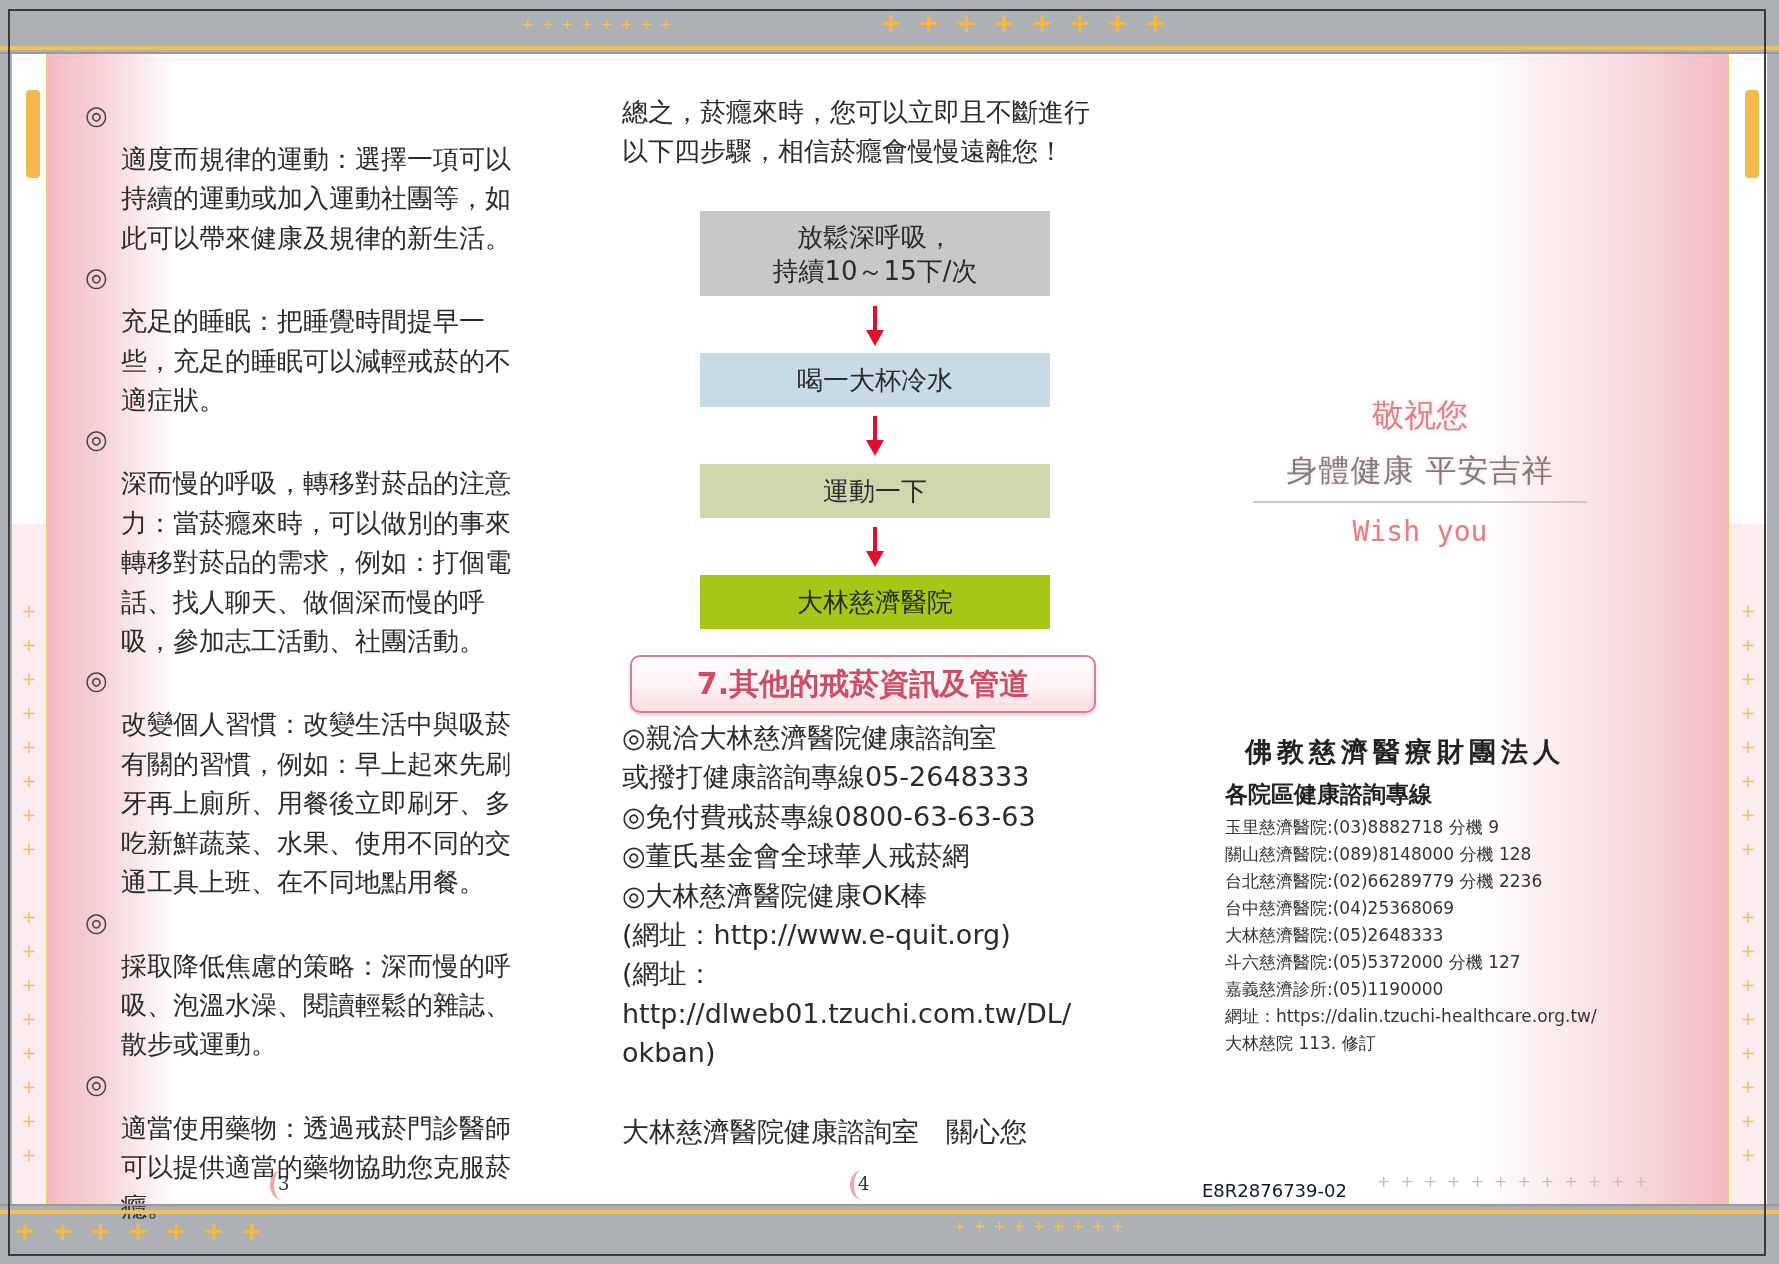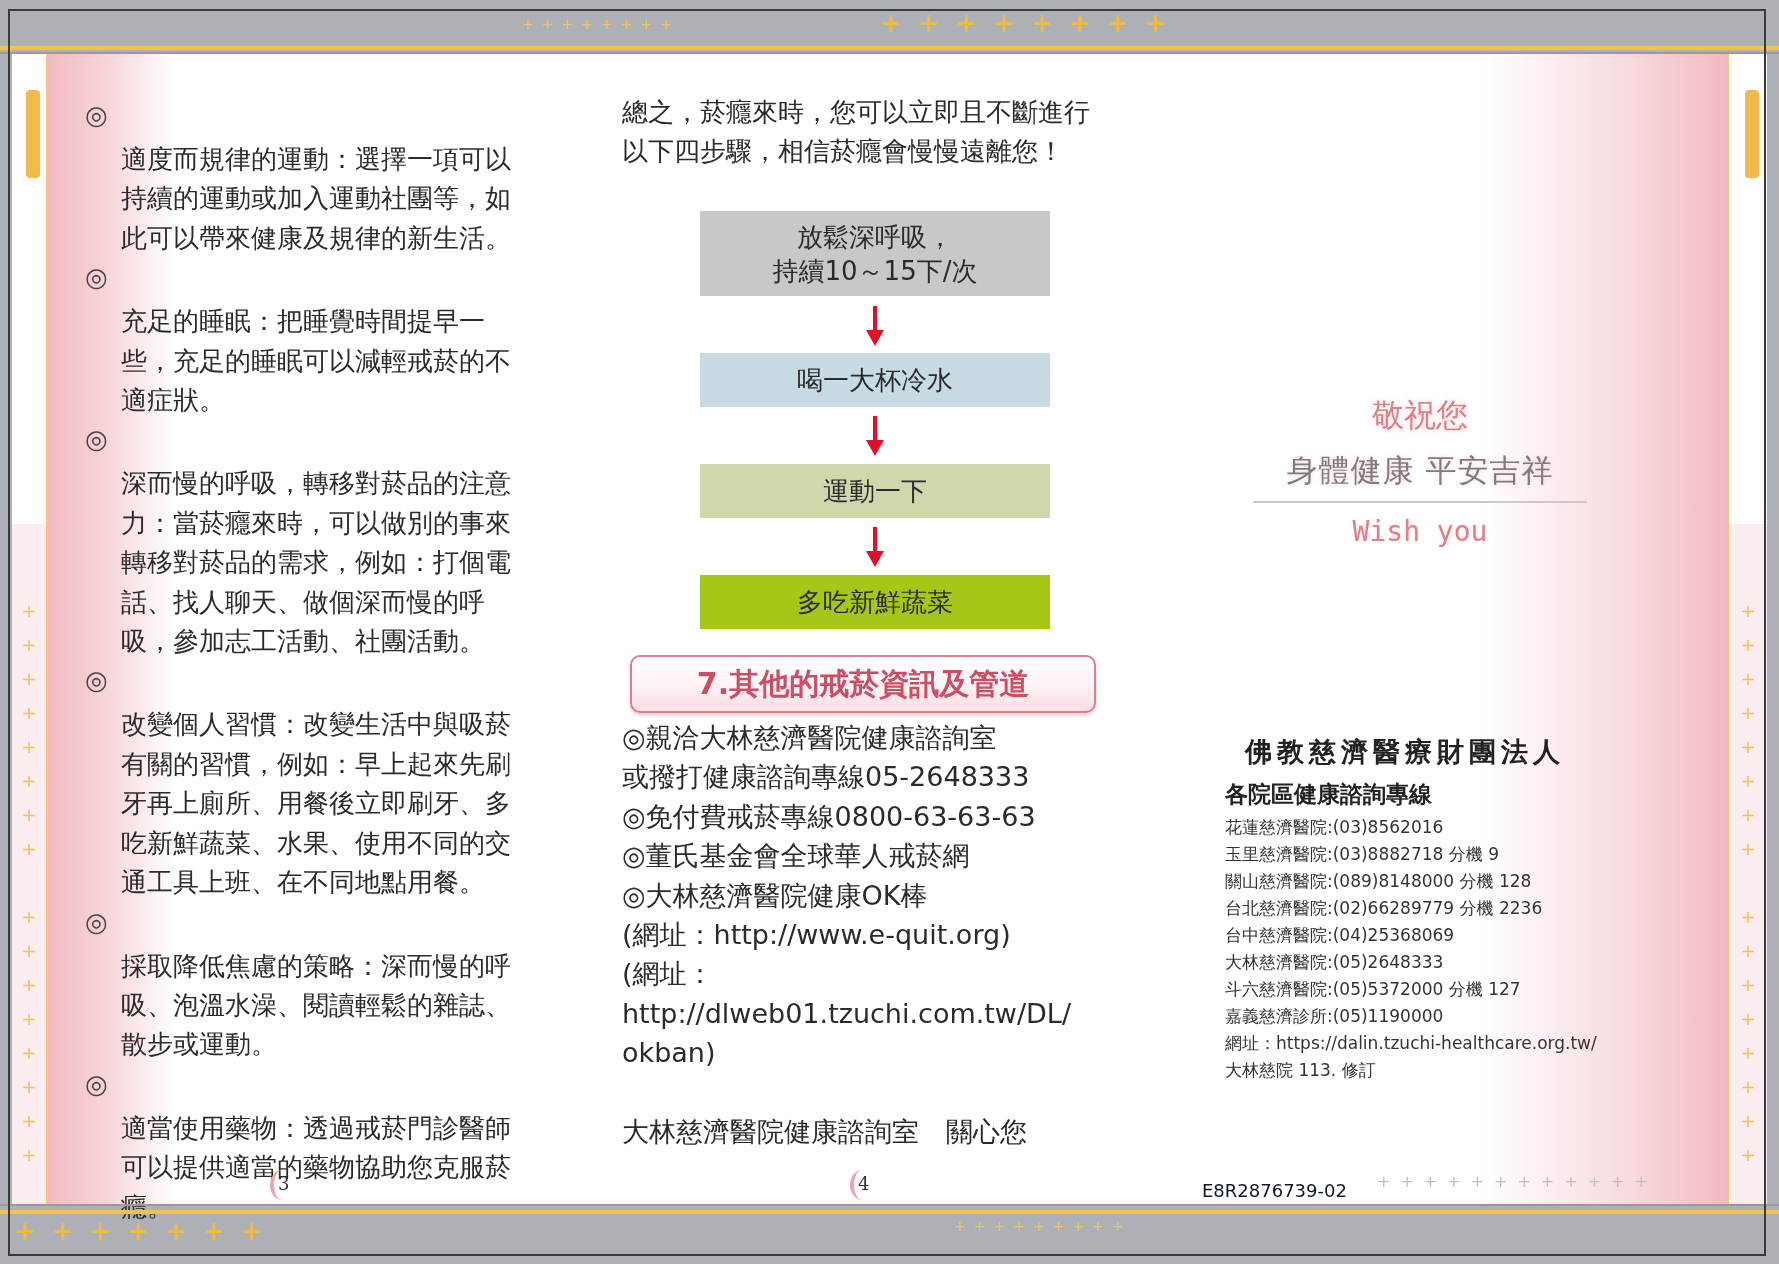--- a/index.html
+++ b/index.html
@@ -132,21 +132,21 @@
     <div class="head"></div>
   </div>
 <div class="flow" style="top:464px;height:54px;background:#cfd8ac;">
   <span>運動一下</span>
 </div>
 <div class="arrow" style="top:527px;">
     <div class="shaft"></div>
     <div class="head"></div>
   </div>
 <div class="flow" style="top:575px;height:54px;background:#a5c816;">
-  <span>多吃新鮮蔬菜</span>
+  <span>大林慈濟醫院</span>
 </div>
 
 <div class="section-header">7.其他的戒菸資訊及管道</div>
 
 <div class="contacts">
   <div>◎親洽大林慈濟醫院健康諮詢室</div>
   <div> 或撥打健康諮詢專線05-2648333</div>
   <div>◎免付費戒菸專線0800-63-63-63</div>
   <div>◎董氏基金會全球華人戒菸網</div>
   <div>◎大林慈濟醫院健康OK棒</div>
@@ -162,21 +162,20 @@
   <div class="g1">敬祝您</div>
   <div class="g2">身體健康  平安吉祥</div>
   <div class="g-divider"></div>
   <div class="g3">Wish you</div>
 </div>
 
 <div class="org">
   <div class="org-title">佛教慈濟醫療財團法人</div>
   <div class="org-sub">各院區健康諮詢專線</div>
   <div class="org-list">
-    <div>花蓮慈濟醫院:(03)8562016</div>
     <div>玉里慈濟醫院:(03)8882718 分機 9</div>
     <div>關山慈濟醫院:(089)8148000 分機 128</div>
     <div>台北慈濟醫院:(02)66289779 分機 2236</div>
     <div>台中慈濟醫院:(04)25368069</div>
     <div>大林慈濟醫院:(05)2648333</div>
     <div>斗六慈濟醫院:(05)5372000 分機 127</div>
     <div>嘉義慈濟診所:(05)1190000</div>
     <div>網址：https://dalin.tzuchi-healthcare.org.tw/</div>
     <div>大林慈院 113. 修訂</div>
   </div>

